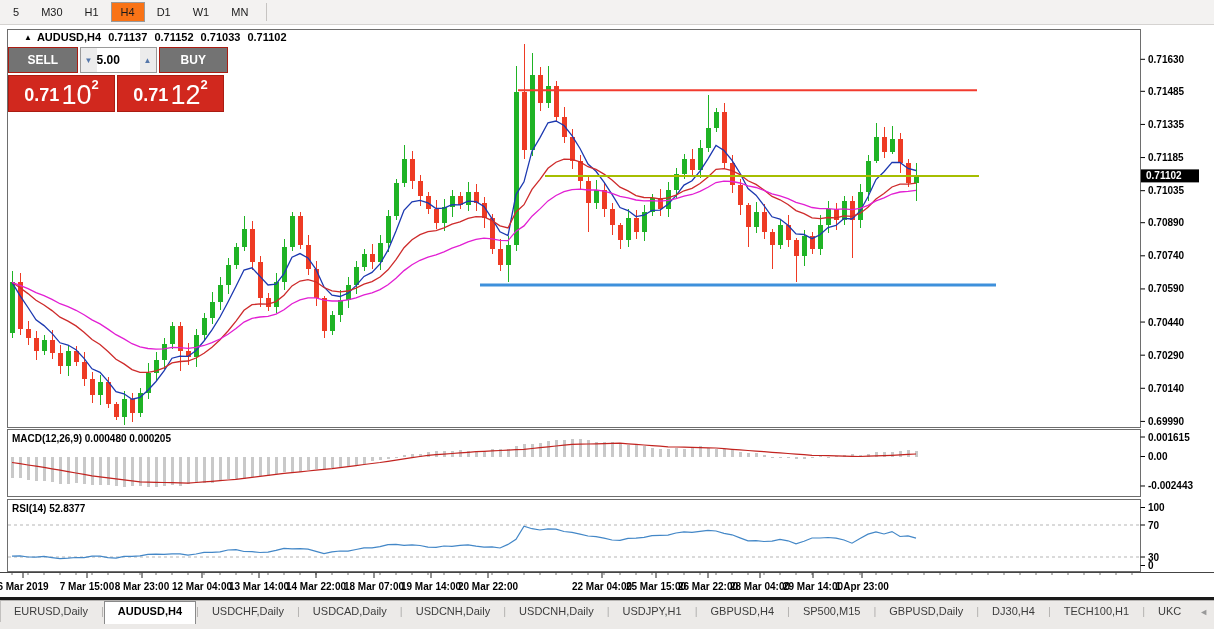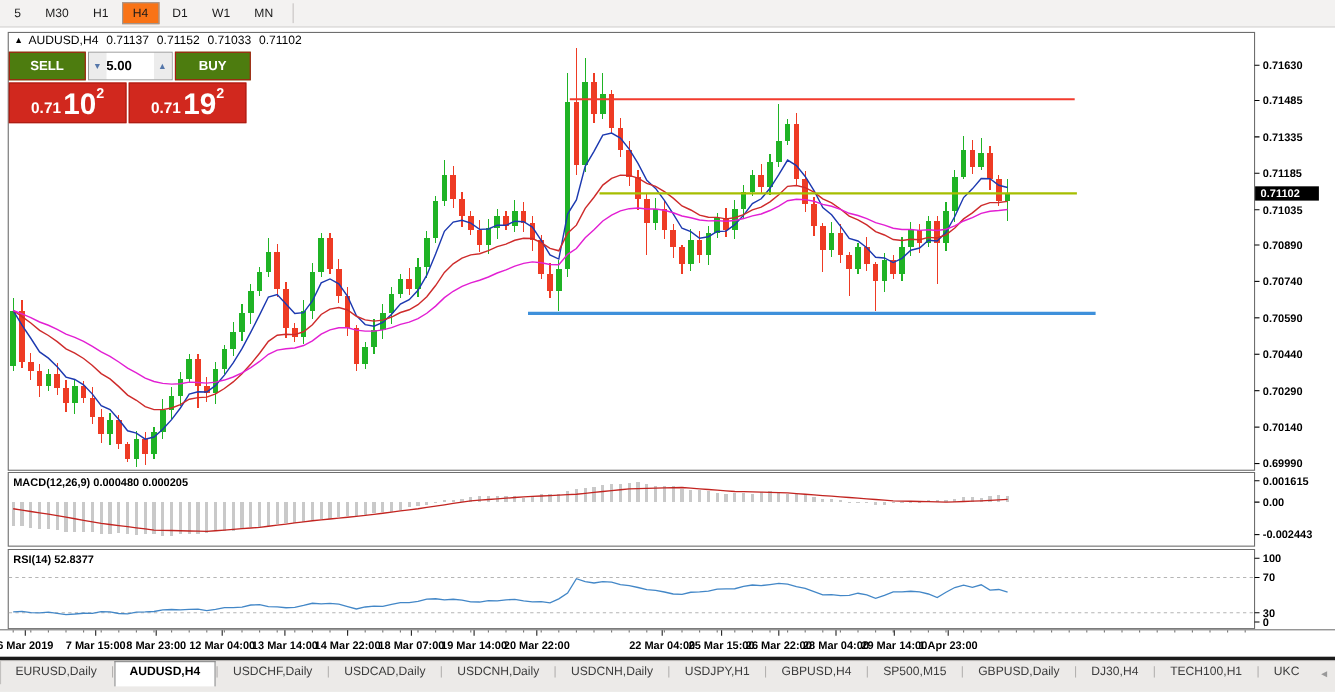--- a/index.html
+++ b/index.html
@@ -11,37 +11,37 @@
   .tfbtn{font-size:11px;color:#1a1a1a;padding:3px 9px;margin:0 1px;border:1px solid transparent;cursor:default;}
   .tfbtn.active{background:#f97316;border:1px solid #9a9a9a;}
   .tbsep{width:1px;height:18px;background:#c6c4c2;margin:0 7px;}
   
   .chart{position:absolute;left:0;top:26px;width:1214px;height:574px;background:#fff;}
   svg{position:absolute;left:0;display:block;}
   svg text{font-family:"Liberation Sans",sans-serif;}
   .axis-t{font-size:10px;font-weight:bold;fill:#000;}
   .pane-label{font-size:10px;font-weight:bold;fill:#000;}
   
-  .sym{position:absolute;left:13px;top:5px;font-size:11px;font-weight:normal;color:#000;z-index:5;}
+  .sym{position:absolute;left:24px;top:5px;font-size:11px;font-weight:bold;color:#000;z-index:5;}
   .sym .tri{font-size:8px;margin-right:5px;vertical-align:1px;}
   .sym span{margin-right:4px;}
   
   .widget{position:absolute;left:8px;top:21px;width:220px;z-index:6;}
   .wrow1{display:flex;height:26px;}
-  .btn{width:72px;height:26px;background:#4d7c0f;border:1px solid #aa1c12;box-sizing:border-box;
+  .btn{width:72px;height:26px;background:#737373;border:1px solid #aa1c12;box-sizing:border-box;
        color:#fff;font-size:12px;font-weight:bold;display:flex;align-items:center;justify-content:center;cursor:pointer;}
   .spin{display:flex;height:26px;border:1px solid #9a9a9a;box-sizing:border-box;background:#fff;margin:0 2px;}
   .sbtn{width:16px;background:#ececec;border:none;color:#5577aa;font-size:8px;display:flex;align-items:center;justify-content:center;cursor:pointer;padding:0;}
   .vol{width:40px;border:none;outline:none;font-size:12px;font-weight:bold;text-align:left;padding:0 3px 0 0;font-family:"Liberation Sans",sans-serif;}
   .wrow2{display:flex;margin-top:2px;}
   .pricebox{width:107px;height:37px;background:#d1281e;border:1px solid #aa1c12;box-sizing:border-box;color:#fff;
             display:flex;align-items:flex-end;justify-content:center;padding-bottom:2px;cursor:pointer;}
   .pricebox+.pricebox{margin-left:2px;}
-  .pb{font-size:14px;font-weight:bold;padding-bottom:3px;margin-right:2px;}
-  .pg{font-size:27px;font-weight:bold;line-height:27px;}
+  .pb{font-size:18px;font-weight:bold;padding-bottom:3px;margin-right:2px;}
+  .pg{font-size:27px;font-weight:normal;line-height:27px;}
   .ps{font-size:13px;font-weight:bold;align-self:flex-start;margin-top:1px;}
   
   .tabbar{position:absolute;left:0;top:600px;width:1214px;height:29px;background:#eceae8;
           border-top:1px solid #b5b3b1;display:flex;align-items:flex-start;box-sizing:border-box;text-align:right;}
   .tabstub{width:7px;height:21px;border-right:1px solid #c2c0be;}
   .tab{font-size:11px;color:#3c3c3c;padding:4px 13px 0 13px;height:17px;cursor:pointer;white-space:nowrap;}
   .tab.active{background:#fff;border:1px solid #8a8a8a;border-bottom:none;font-weight:bold;color:#000;padding-top:3px;height:19px;}
   .tsep{color:#b0aeac;font-size:11px;padding-top:4px;}
   .tabarrows{margin-left:auto;display:flex;align-items:center;height:22px;padding-right:4px;}
   .tarrow{font-size:9px;padding:2px 5px;cursor:pointer;color:#111;}
@@ -582,21 +582,21 @@
         <div class="btn">BUY</div>
       </div>
       <div class="wrow2">
         <div class="pricebox">
           <span class="pb">0.71</span>
             <span class="pg">10</span>
             <span class="ps">2</span>
         </div>
         <div class="pricebox">
           <span class="pb">0.71</span>
-            <span class="pg">19</span>
+            <span class="pg">12</span>
             <span class="ps">2</span>
         </div>
       </div>
     </div>
 
     <svg id="macdSvg" style="top:403px" width="1214" height="70">
         <rect x="0" y="0" width="1214" height="70" fill="#fff"></rect>
         <rect x="7.5" y="0.5" width="1133" height="67" fill="none" stroke="#6e6e6e"></rect>
         <g shape-rendering="crispEdges">
           <rect x="10.5" y="27.5" width="3" height="21.733199999999997" fill="#C9C9C9"></rect>

